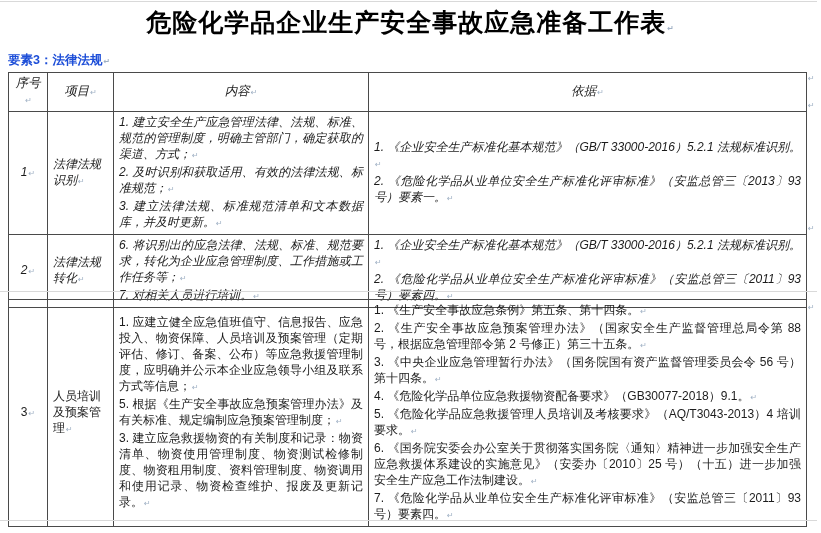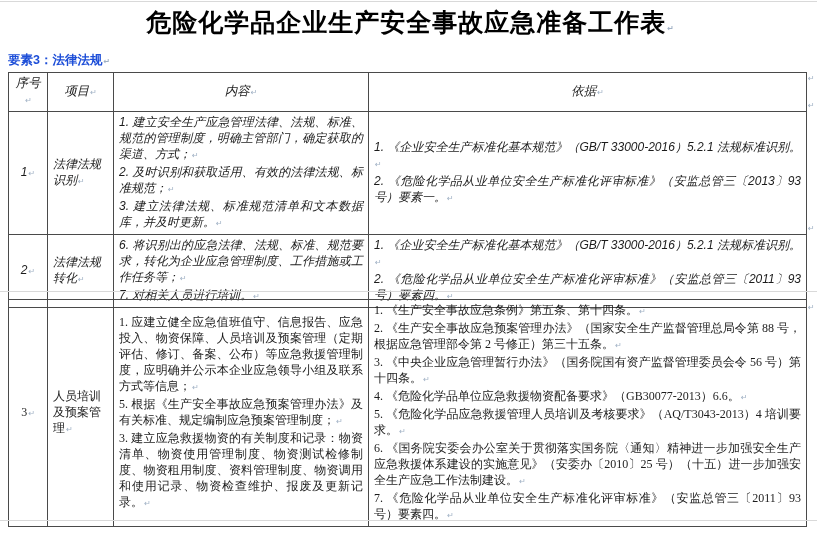--- a/index.html
+++ b/index.html
@@ -49,21 +49,21 @@
 
   table.grid th, table.grid td {
     border: 1px solid #4a4a4a;
     padding: 2px 5px;
     vertical-align: middle;
     font-weight: normal;
   }
   tr.header-row th { height: 21px; text-align: center; font-size: 12.5px; }
   tr.r1 td { height: 123px; }
   tr.r2 td { height: 66px; }
-  tr.r3 td { height: 211px; font-family: Liberation Serif, serif; }
+  tr.r3 td { height: 211px; }
 
   td.cell-no { text-align: center; }
   td.cell-item { text-align: left; padding-left: 6px; padding-right: 4px; margin-left: 12px; }
   td.cell-content, td.cell-basis { text-align: left; }
 
   p.para {
     margin: 0; padding: 0;
     text-align: justify;
     overflow-wrap: break-word;
   }
@@ -151,21 +151,21 @@
         <td class="cell-item t">人员培训及预案管理</td>
         <td class="cell-content">
           <p class="para">1. 应建立健全应急值班值守、信息报告、应急投入、物资保障、人员培训及预案管理（定期评估、修订、备案、公布）等应急救援管理制度，应明确并公示本企业应急领导小组及联系方式等信息；</p>
           <p class="para">5. 根据《生产安全事故应急预案管理办法》及有关标准、规定编制应急预案管理制度；</p>
           <p class="para">3. 建立应急救援物资的有关制度和记录：物资清单、物资使用管理制度、物资测试检修制度、物资租用制度、资料管理制度、物资调用和使用记录、物资检查维护、报废及更新记录。</p>
         </td>
         <td class="cell-basis">
           <p class="para">1. 《生产安全事故应急条例》第五条、第十四条。</p>
           <p class="para">2. 《生产安全事故应急预案管理办法》（国家安全生产监督管理总局令第 88 号，根据应急管理部令第 2 号修正）第三十五条。</p>
           <p class="para">3. 《中央企业应急管理暂行办法》（国务院国有资产监督管理委员会令 56 号）第十四条。</p>
-          <p class="para">4. 《危险化学品单位应急救援物资配备要求》（GB30077-2013）6.6。</p>
+          <p class="para">4. 《危险化学品单位应急救援物资配备要求》（GB30077-2018）9.1。</p>
           <p class="para">5. 《危险化学品应急救援管理人员培训及考核要求》（AQ/T3043-2013）4 培训要求。</p>
           <p class="para">6. 《国务院安委会办公室关于贯彻落实国务院〈通知〉精神进一步加强安全生产应急救援体系建设的实施意见》（安委办〔2010〕25 号）（十五）进一步加强安全生产应急工作法制建设。</p>
           <p class="para">7. 《危险化学品从业单位安全生产标准化评审标准》（安监总管三〔2011〕93 号）要素四。</p>
         </td>
       </tr>
     </tbody>
   </table>
 
   <div class="hairline bottom"></div>
 

